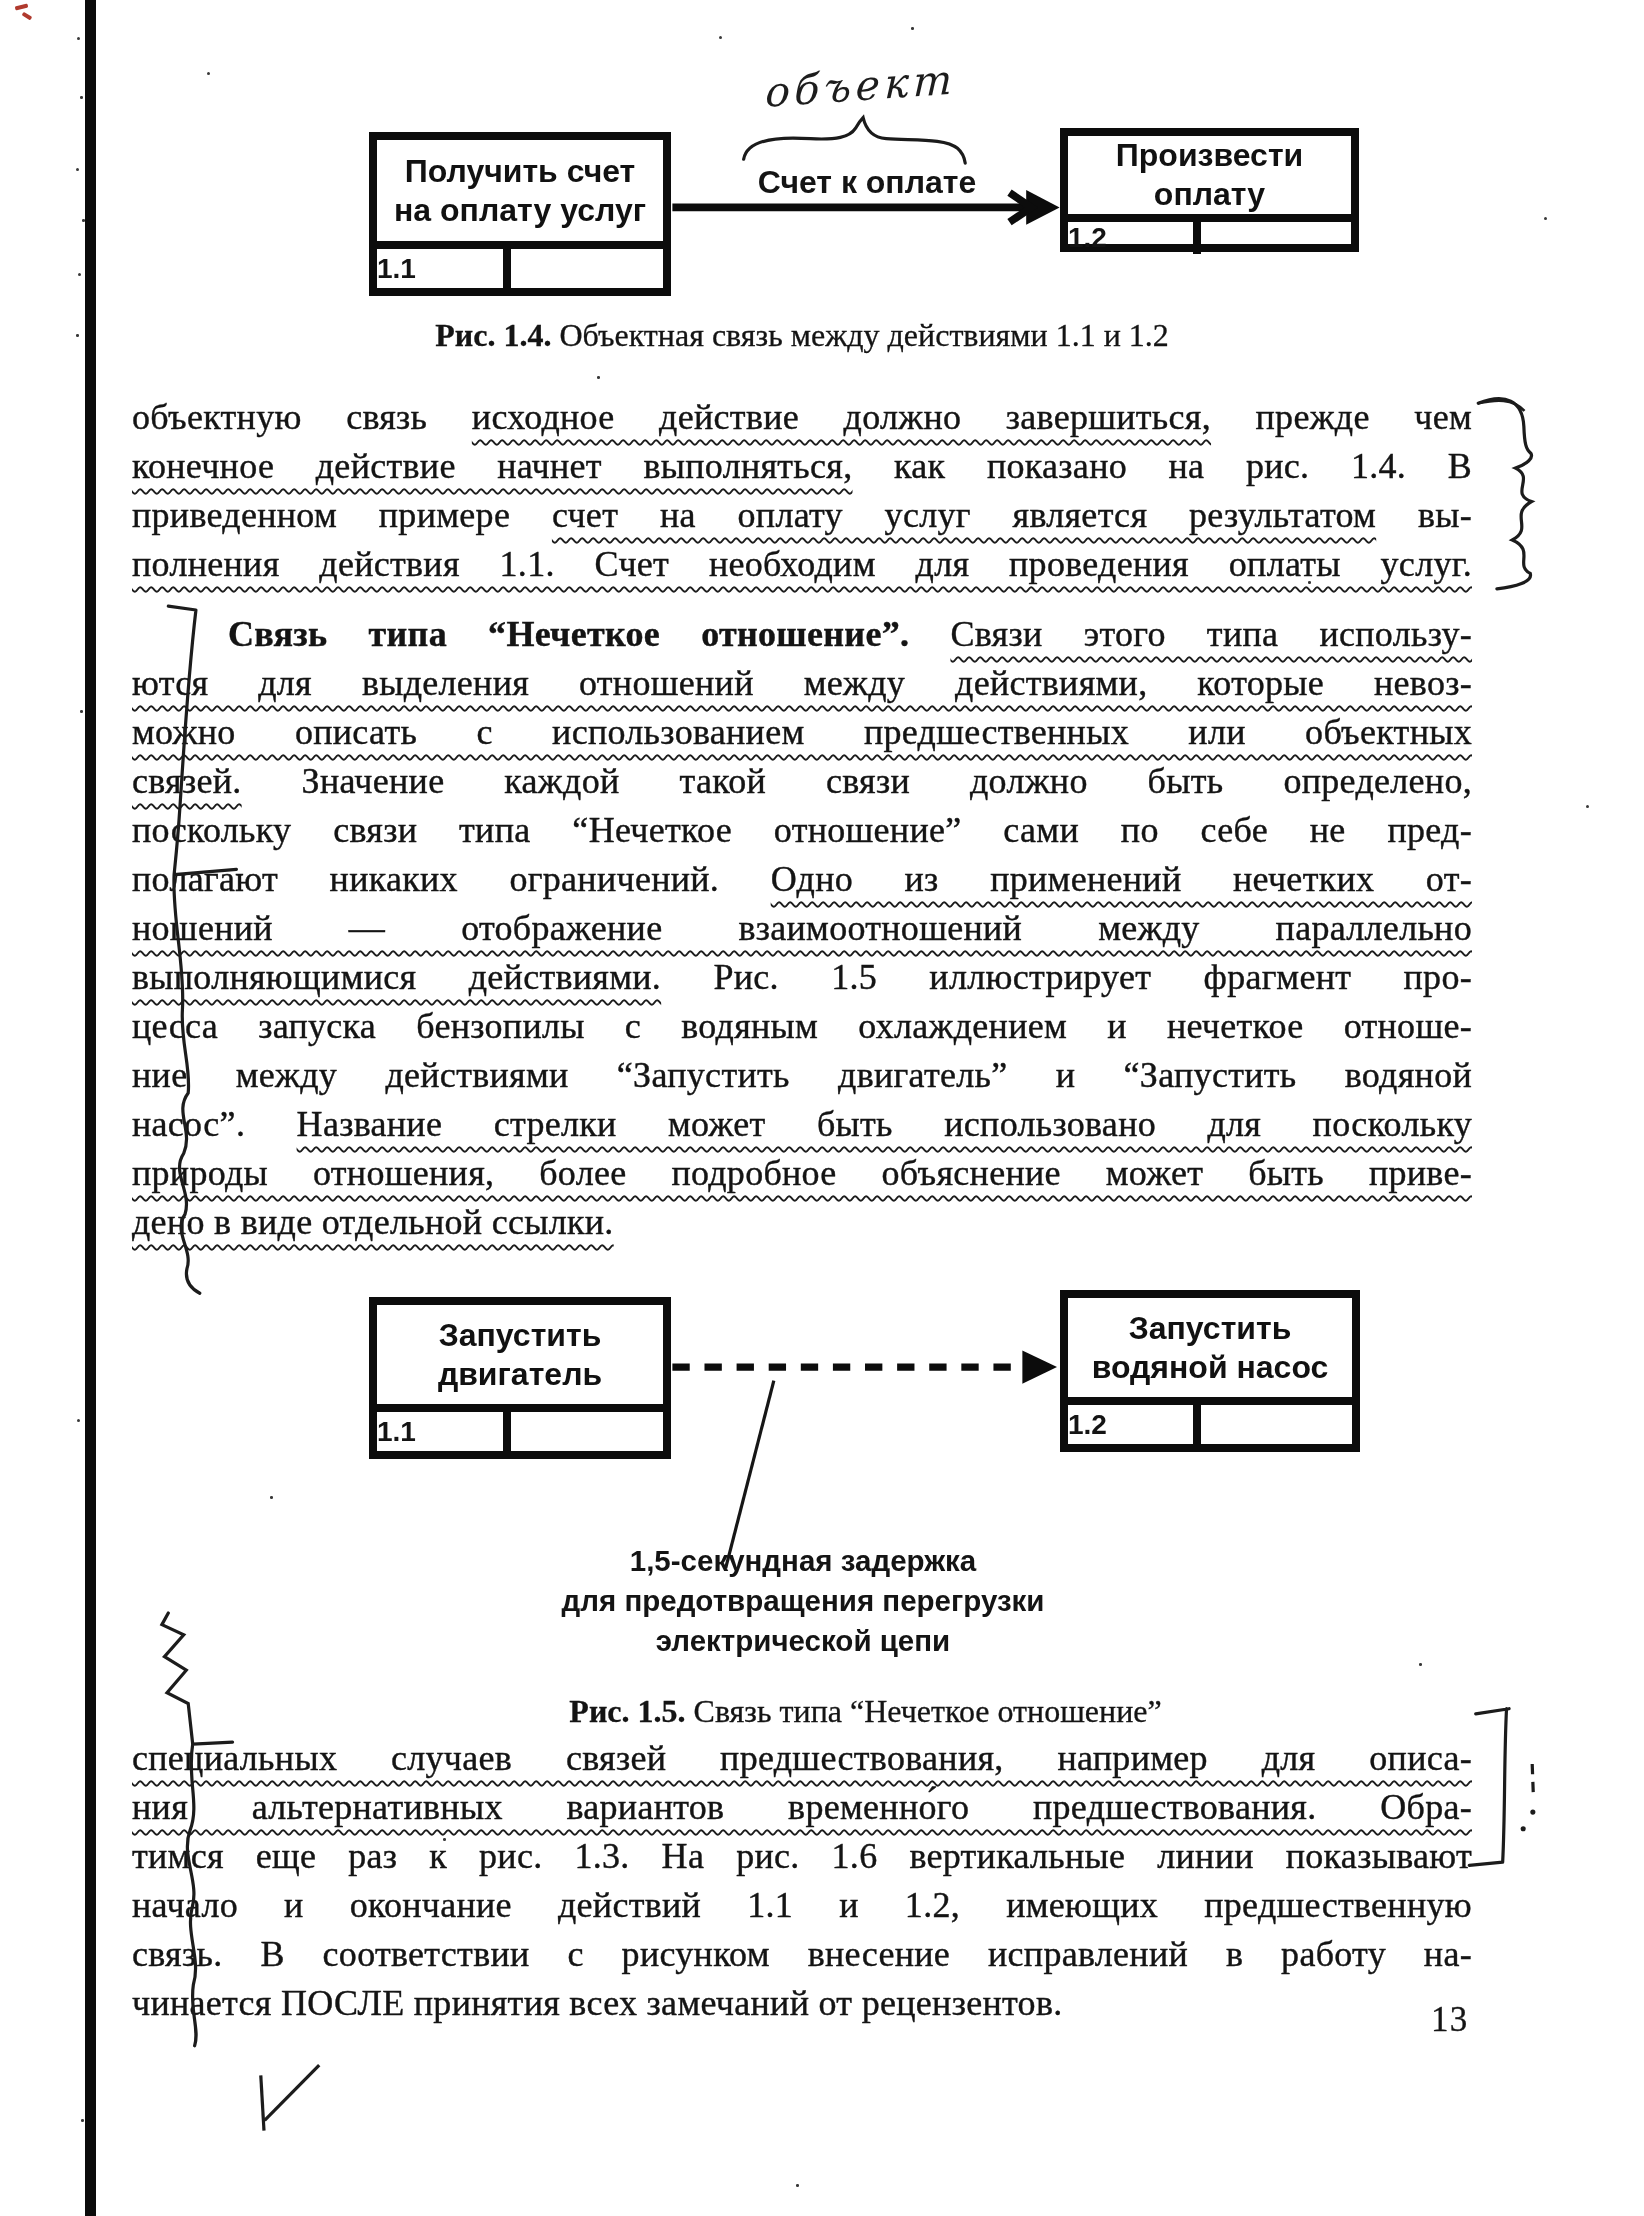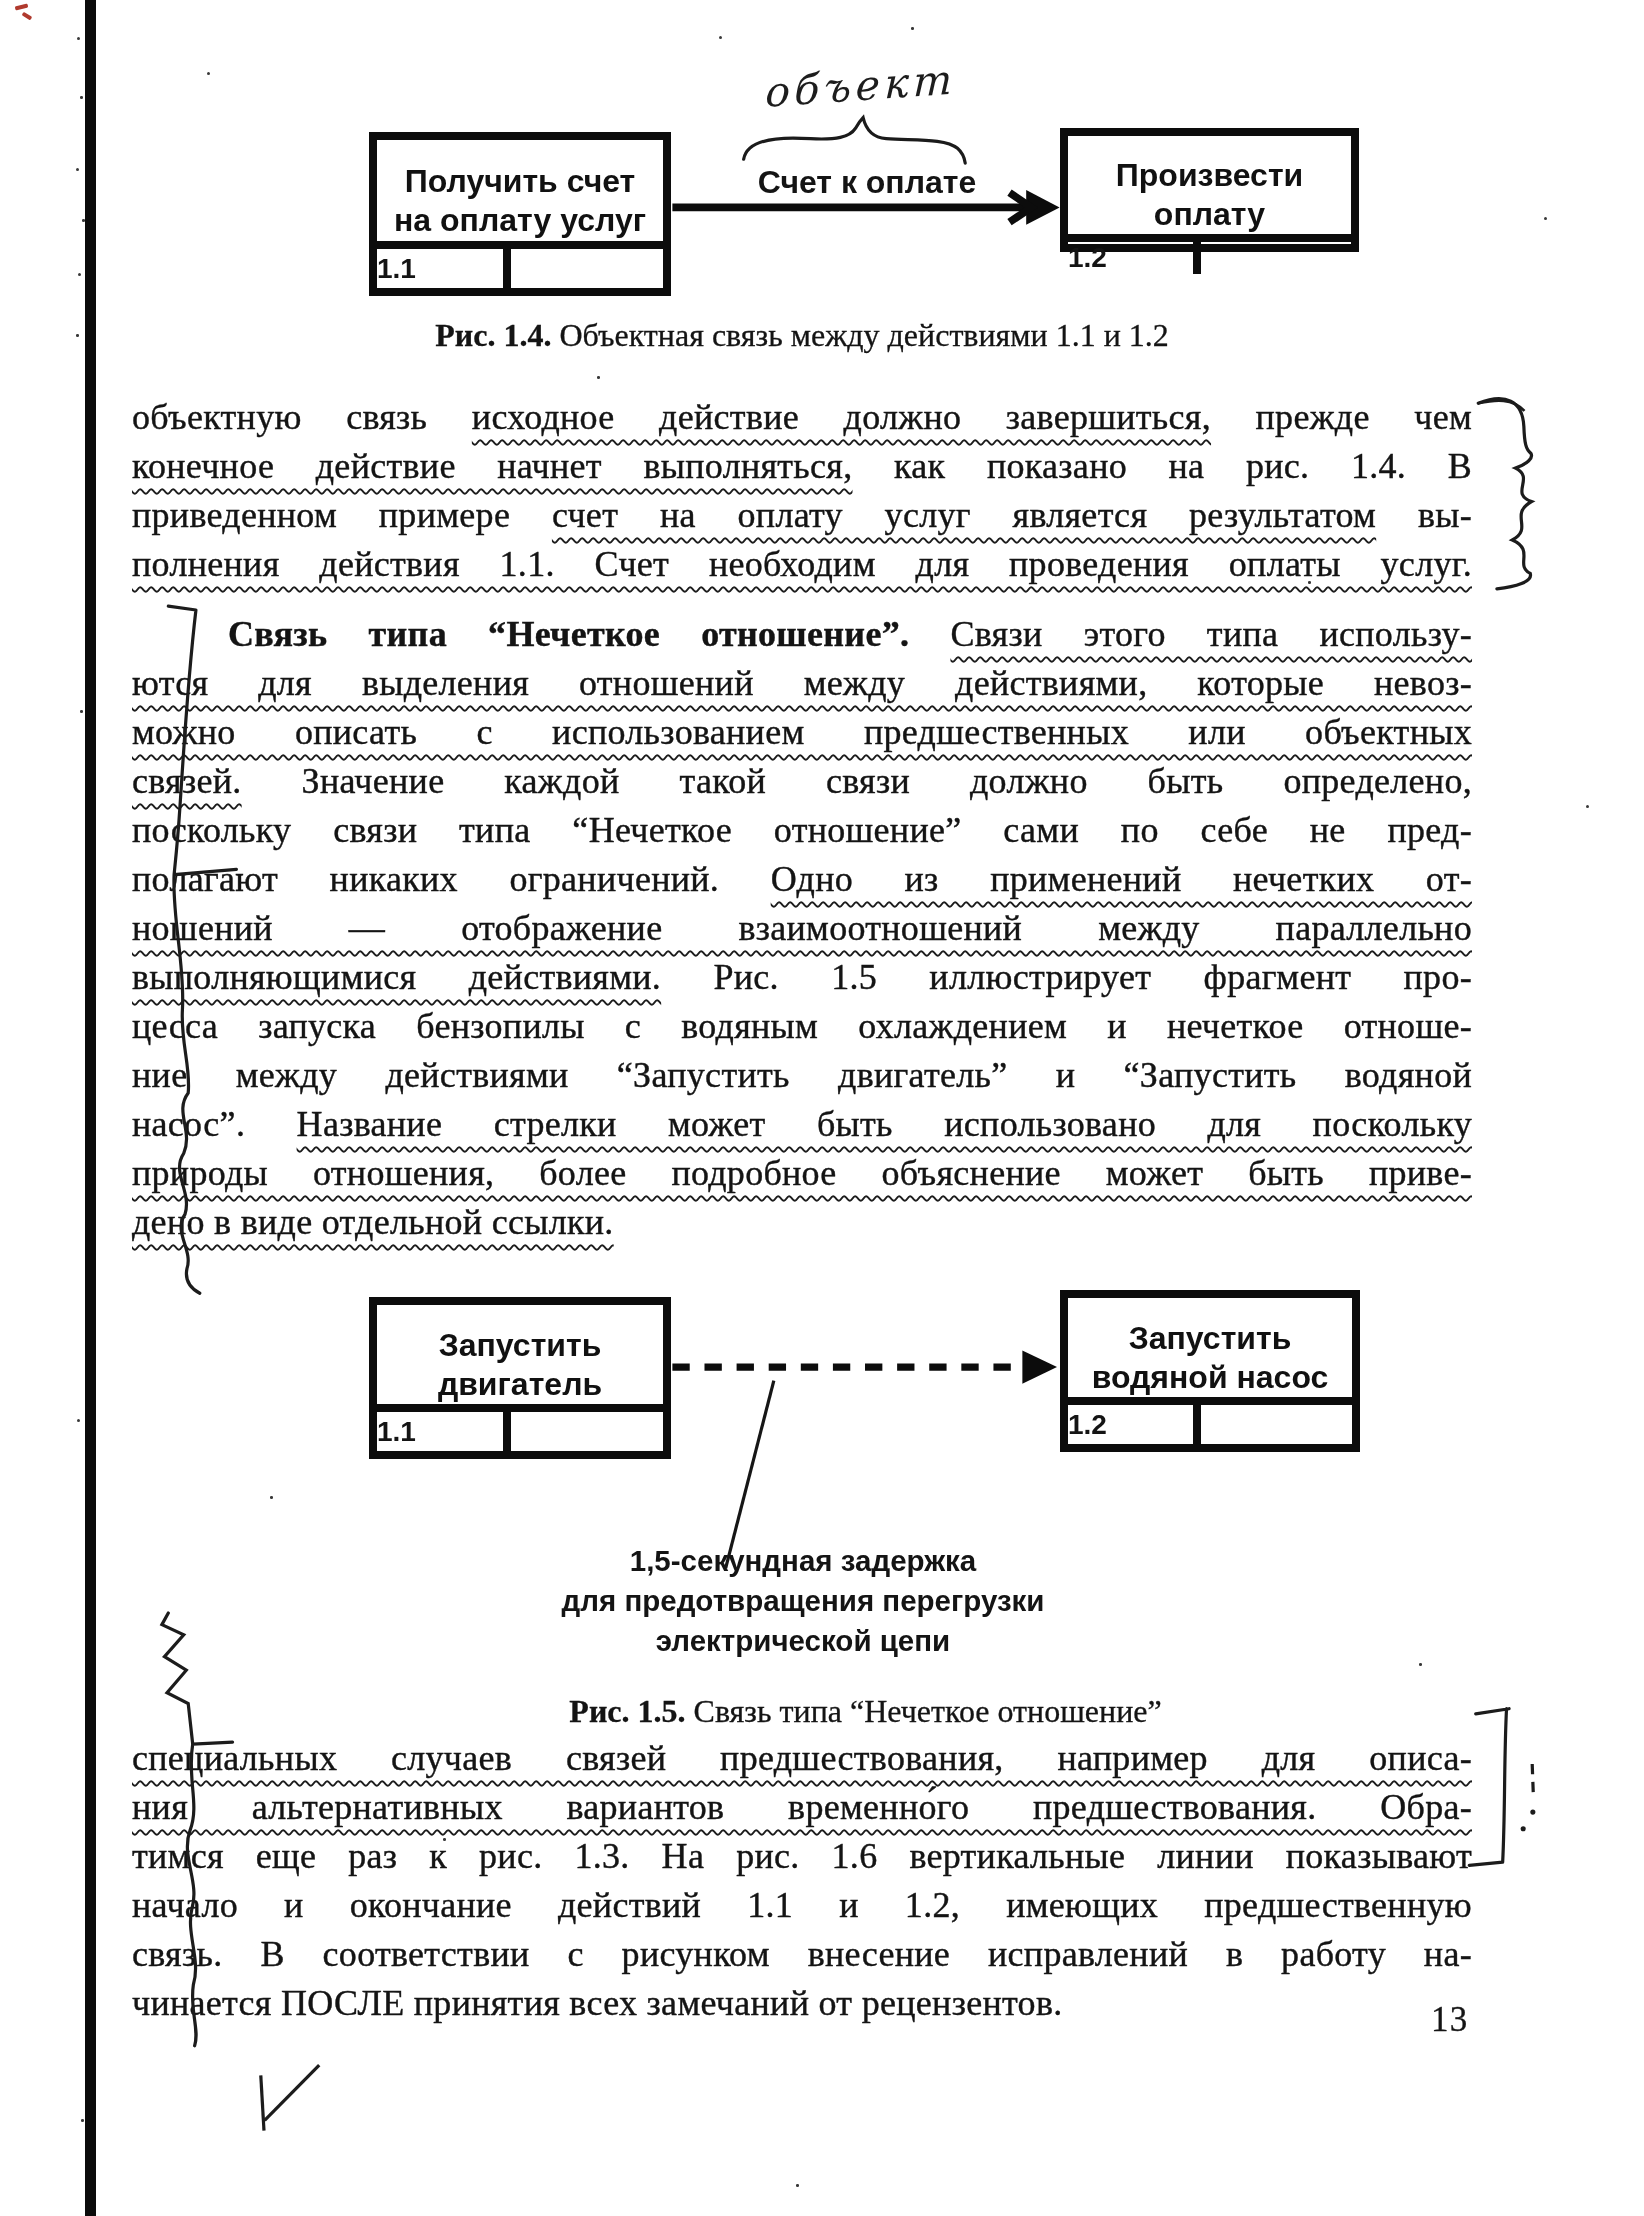--- a/index.html
+++ b/index.html
@@ -29,21 +29,21 @@
   .caption{position:absolute;left:132px;width:1340px;text-align:center;font-size:32px;
            -webkit-text-stroke:0.3px #141414;}
   #caption-14{top:317px;}
   #caption-15{top:1693px;padding-left:128px;width:1211px;}
   .caption .b{font-weight:700;}
 
   
   .idef-box{position:absolute;border:8.3px solid #0c0c0c;background:#fff;box-sizing:border-box;
             display:flex;flex-direction:column;font-family:"Liberation Sans", sans-serif;}
   .box-label{flex:1;display:flex;flex-direction:column;justify-content:center;align-items:center;
-             font-size:32px;font-weight:700;line-height:39px;color:#111;margin-top:20px;}
+             font-size:32px;font-weight:700;line-height:39px;color:#111;}
   .box-footer{height:39px;border-top:8.3px solid #0c0c0c;display:flex;}
   .box-cell-id{width:47%;border-right:8.3px solid #0c0c0c;display:flex;align-items:center;
                font-size:28px;font-weight:700;box-sizing:border-box;}
   .box-cell-empty{flex:1;}
   #f14-box1{left:369px;top:132px;width:302px;height:164px;}
   #f14-box2{left:1060px;top:128px;width:299px;height:124px;}
   #f15-box1{left:369px;top:1297px;width:302px;height:162px;}
   #f15-box2{left:1060px;top:1290px;width:300px;height:162px;}
 
   .arrow-label{position:absolute;left:732px;top:164px;width:270px;text-align:center;

